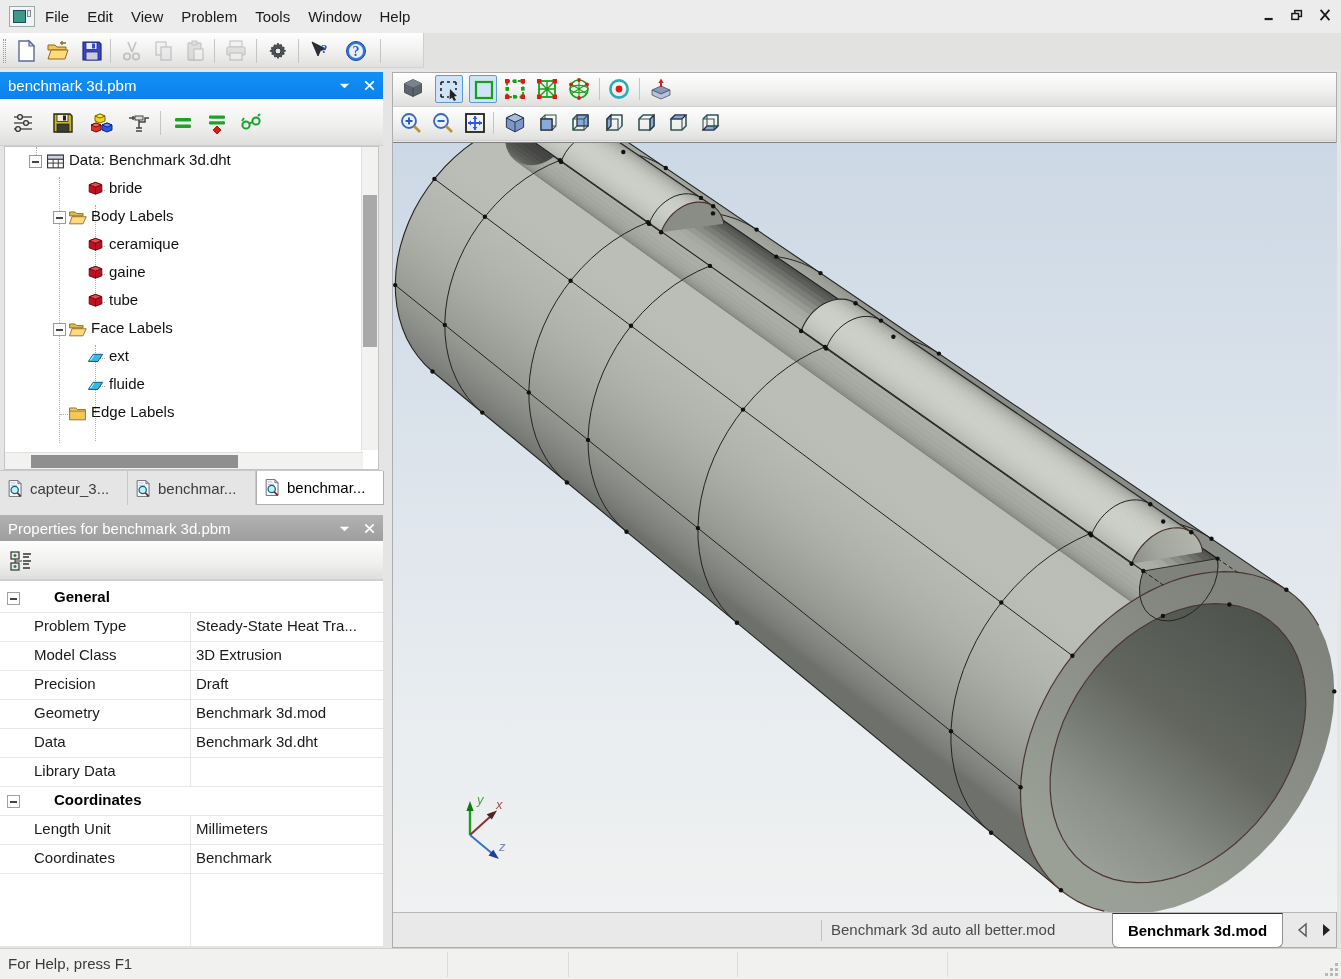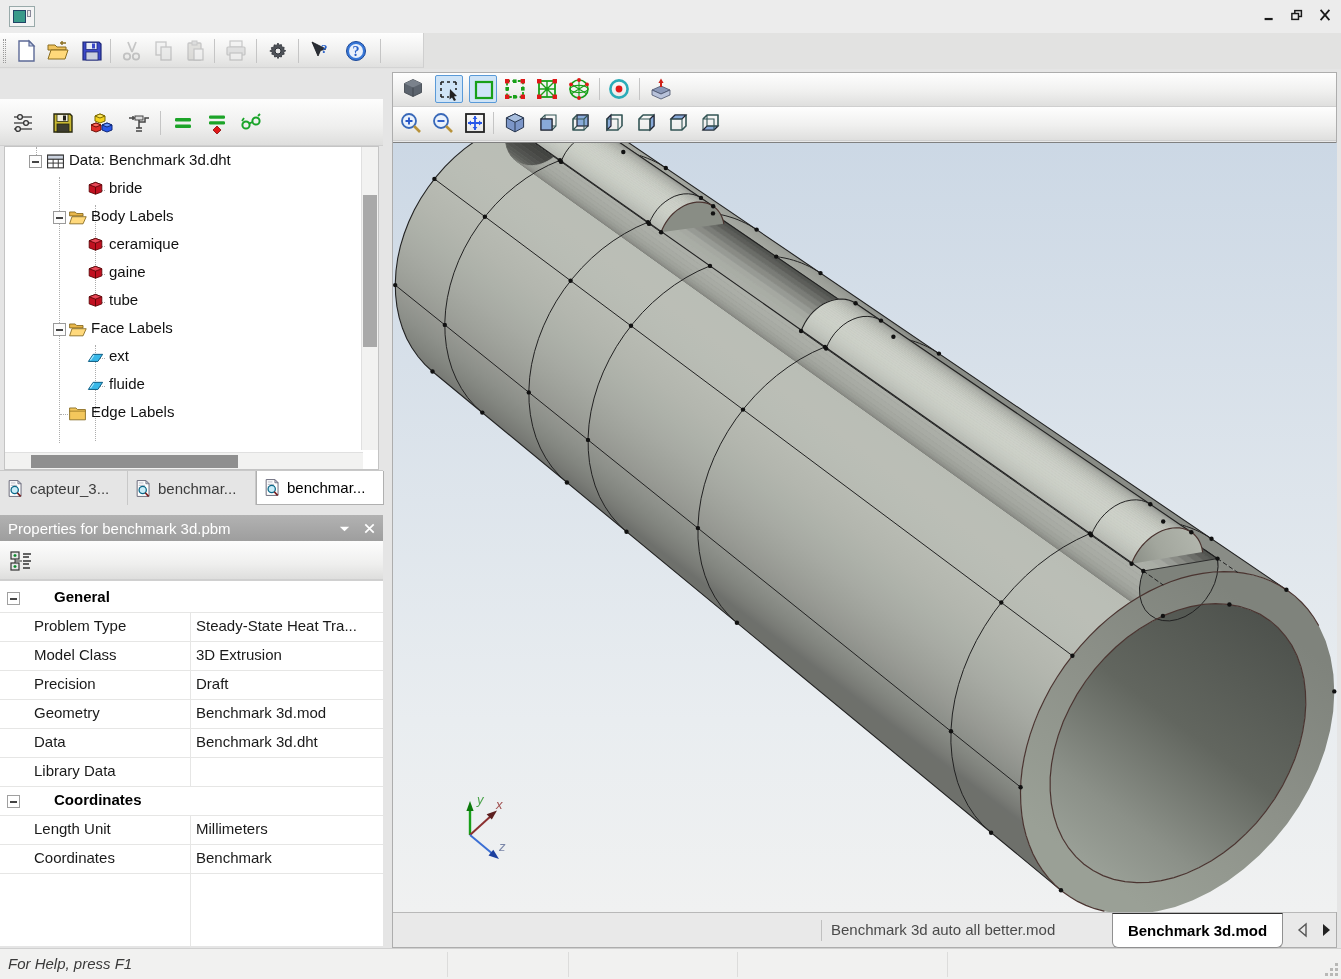--- a/index.html
+++ b/index.html
@@ -79,21 +79,21 @@
 
 
 #mditabs { position:absolute; left:0; top:839px; width:943px; height:35px; background:#e9e9e9; border-top:1px solid #b8b8b8; }
 .dtab { position:absolute; top:0; height:35px; font-size:15px; color:#4a4a4a; line-height:33px; }
 .dtab.active { background:#fff; border:1px solid #909090; border-top:1px solid #303030; border-radius:0 0 6px 6px; font-weight:bold; color:#000; text-align:center; }
 .dtabsep { position:absolute; top:7px; width:1px; height:21px; background:#c0c0c0; }
 .navarr { position:absolute; top:9px; width:16px; height:16px; }
 
 
 #statusbar { left:0; top:948px; width:1341px; height:31px; background:#f1f1f0; border-top:1px solid #d0d0d0; font-size:15px; color:#3a3a3a; }
-#statusmsg { position:absolute; left:8px; top:6px;font-style:italic; }
+#statusmsg { position:absolute; left:8px; top:6px; }
 .ssep { position:absolute; top:3px; width:1px; height:25px; background:#dcdcdb; }
 #grip { position:absolute; right:2px; bottom:2px; width:14px; height:14px; }
 </style>
 </head>
 <body>
 
 <svg width="0" height="0" style="position:absolute">
 <defs>
 <linearGradient id="tbgrad" x1="0" y1="0" x2="0" y2="1">
         <stop offset="0" stop-color="#fdfdfd"></stop>
@@ -341,20 +341,29 @@
         <path d="M5 8h11v11M9 4v11h11M5 8l4-4h11v11" fill="none" stroke="#355" stroke-width="1.1"></path>
       </symbol>
 </defs>
 </svg>
 
 <div class="abs" id="menubar">
   <div class="abs" id="appicon">
       <span class="inner"></span>
       <span class="pane"></span>
     </div>
+  <div class="abs" id="menuitems">
+<span class="mitem">File</span>
+<span class="mitem">Edit</span>
+<span class="mitem">View</span>
+<span class="mitem">Problem</span>
+<span class="mitem">Tools</span>
+<span class="mitem">Window</span>
+<span class="mitem">Help</span>
+  </div>
   <div class="abs" id="wincontrols">
     <svg viewBox="0 0 30 22">
         <rect x="9" y="15" width="11" height="3" fill="#1a1a1a"></rect>
       </svg>
     <svg viewBox="0 0 30 22">
         <rect x="12" y="5" width="9" height="8" fill="none" stroke="#1a1a1a" stroke-width="2"></rect>
         <rect x="8" y="9" width="9" height="8" fill="#ececec" stroke="#1a1a1a" stroke-width="2"></rect>
       </svg>
     <svg viewBox="0 0 30 22">
         <path d="M9 4l12 14M21 4L9 18" stroke="#1a1a1a" stroke-width="2.4"></path>
@@ -417,20 +426,31 @@
     <div class="tbtn" style="left:342px">
         <svg>
           <use href="#i-help"></use>
         </svg>
       </div>
     <div class="tsep" style="left:380px"></div>
   </div>
 </div>
 
 <div class="abs" style="left:0;top:72px;width:383px;height:435px">
+  <div class="caption" style="background:linear-gradient(#1290f8,#0b82ea)">
+    <span>benchmark 3d.pbm</span>
+    <div class="capicons">
+      <svg>
+          <use href="#i-chevdown"></use>
+        </svg>
+      <svg>
+          <use href="#i-closex"></use>
+        </svg>
+    </div>
+  </div>
   <div class="paneltb abs" style="left:0;top:27px;height:47px">
     <div class="ptbtn" style="left:8px;top:9px">
         <svg>
           <use href="#i-sliders"></use>
         </svg>
       </div>
     <div class="ptbtn" style="left:48px;top:9px">
         <svg>
           <use href="#i-save2"></use>
         </svg>

